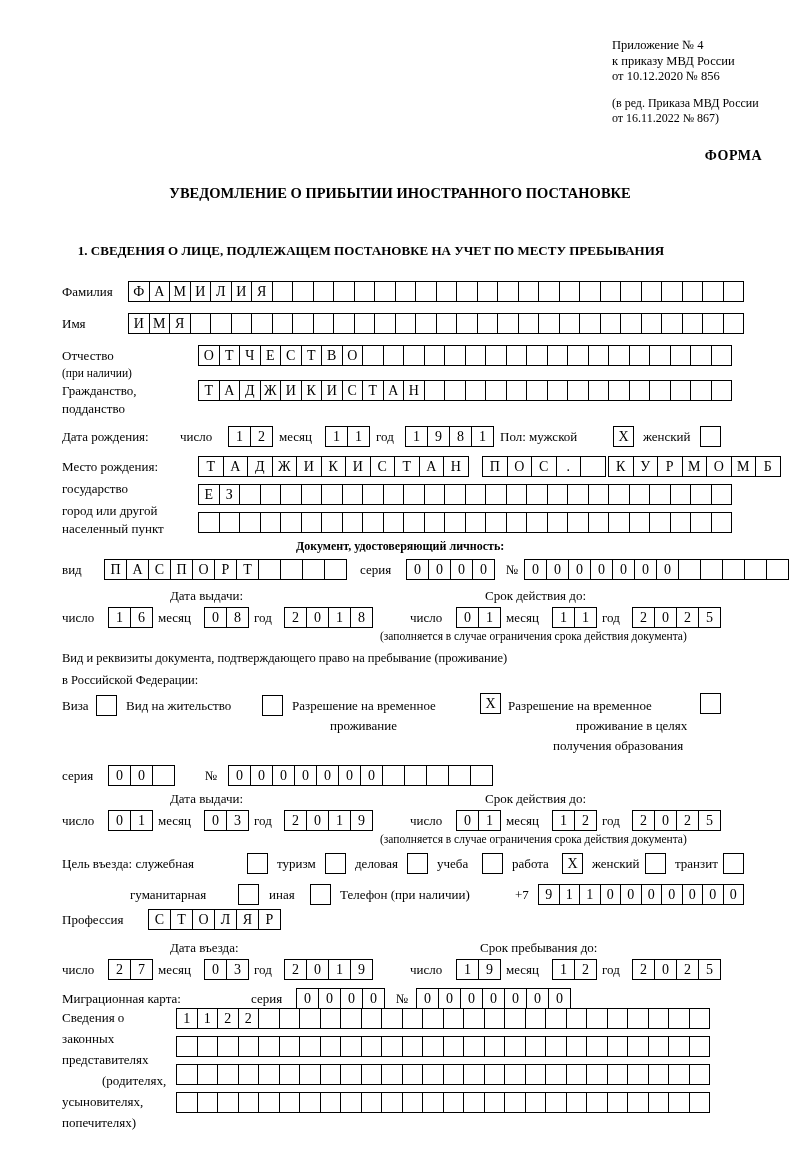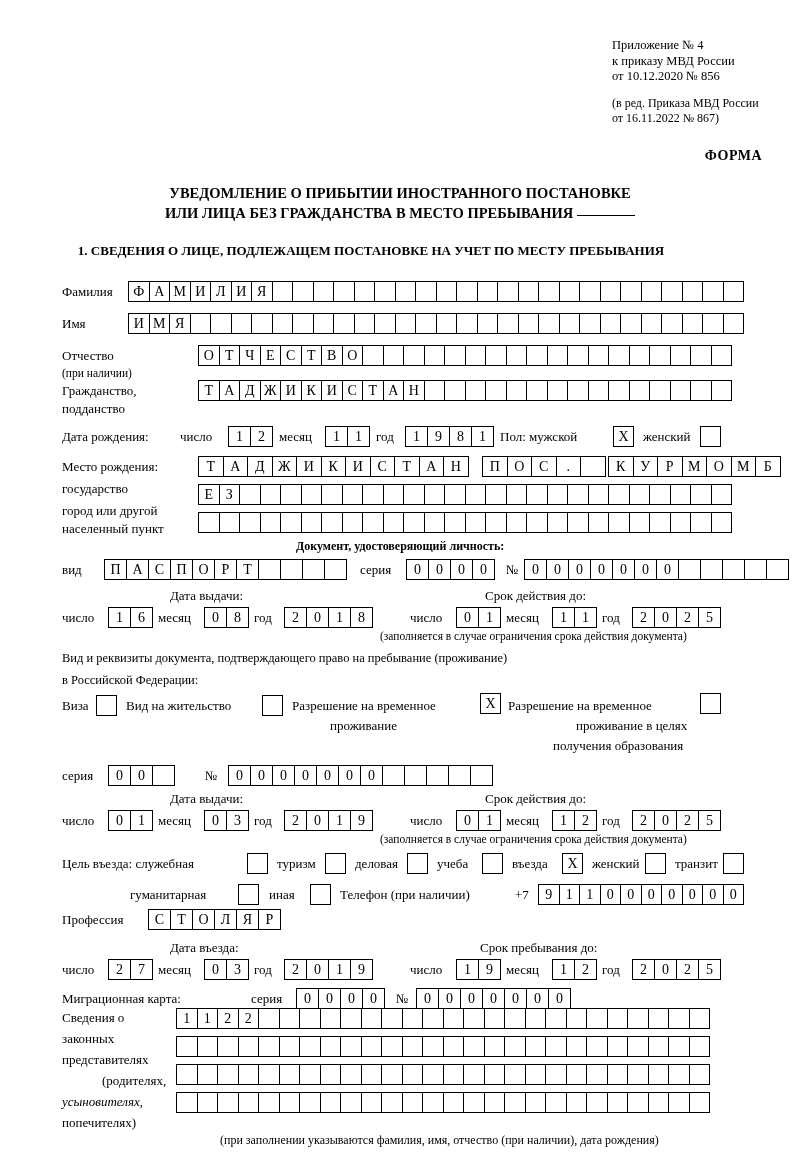--- a/index.html
+++ b/index.html
@@ -124,21 +124,20 @@
     <div class="grp2">
       <div>(в ред. Приказа МВД России</div>
       <div>от 16.11.2022 № 867)</div>
     </div>
   </div>
 
   <div class="forma">ФОРМА</div>
 
   <div class="title">
     <div>УВЕДОМЛЕНИЕ О ПРИБЫТИИ ИНОСТРАННОГО ПОСТАНОВКЕ</div>
-    <div class="ln2"><span>ИЛИ ЛИЦА БЕЗ ГРАЖДАНСТВА В МЕСТО ПРЕБЫВАНИЯ</span> <span class="blank"></span></div>
   </div>
 
   <div class="section1">1. СВЕДЕНИЯ О ЛИЦЕ, ПОДЛЕЖАЩЕМ ПОСТАНОВКЕ НА УЧЕТ ПО МЕСТУ ПРЕБЫВАНИЯ</div>
 
   <div class="t" style="top:284px;left:62px;">Фамилия</div>
   <div class="boxrow" id="row-surname" style="top:281px;left:128px;">
       <div class="bx" style="width: 21.5px;">Ф</div>
       <div class="bx" style="width: 21.5px;">А</div>
       <div class="bx" style="width: 21.5px;">М</div>
       <div class="bx" style="width: 21.5px;">И</div>
@@ -538,21 +537,21 @@
   <div class="note" style="top:833px;left:380px;">(заполняется в случае ограничения срока действия документа)</div>
 
   <div class="t" style="top:856px;left:62px;text-align:right;">Цель въезда: служебная</div>
   <div class="cbx" id="cb-service" style="top:853px;left:247px;"></div>
   <div class="t" style="top:856px;left:277px;">туризм</div>
   <div class="cbx" id="cb-tourism" style="top:853px;left:325px;"></div>
   <div class="t" style="top:856px;left:355px;">деловая</div>
   <div class="cbx" id="cb-business" style="top:853px;left:407px;"></div>
   <div class="t" style="top:856px;left:437px;">учеба</div>
   <div class="cbx" id="cb-study" style="top:853px;left:482px;"></div>
-  <div class="t" style="top:856px;left:512px;">въезда</div>
+  <div class="t" style="top:856px;left:512px;">работа</div>
   <div class="cbx" id="cb-work" style="top:853px;left:562px;">X</div>
   <div class="t" style="top:856px;left:592px;">женский</div>
   <div class="cbx" id="cb-private" style="top:853px;left:645px;"></div>
   <div class="t" style="top:856px;left:675px;">транзит</div>
   <div class="cbx" id="cb-transit" style="top:853px;left:723px;"></div>
 
   <div class="t" style="top:887px;left:130px;">гуманитарная</div>
   <div class="cbx" id="cb-human" style="top:884px;left:238px;"></div>
   <div class="t" style="top:887px;left:269px;">иная</div>
   <div class="cbx" id="cb-other" style="top:884px;left:310px;"></div>
@@ -636,21 +635,21 @@
       <div class="bx" style="width: 23px;">0</div>
       <div class="bx" style="width: 23px;">0</div>
       <div class="bx" style="width: 23px;">0</div>
       <div class="bx" style="width: 23px;">0</div>
     </div>
 
   <div class="t" style="top:1010px;left:62px;">Сведения о</div>
   <div class="t" style="top:1031px;left:62px;">законных</div>
   <div class="t" style="top:1052px;left:62px;">представителях</div>
   <div class="t" style="top:1073px;left:62px;margin-left:40px;">(родителях,</div>
-  <div class="t" style="top:1094px;left:62px;font-style:italic;">усыновителях,</div>
+  <div class="t" style="top:1094px;left:62px;">усыновителях,</div>
   <div class="t" style="top:1115px;left:62px;">попечителях)</div>
 
   <div class="boxrow" id="row-legal-1" style="top:1008px;left:176px;">
       <div class="bx" style="width: 21.5px;">1</div>
       <div class="bx" style="width: 21.5px;">1</div>
       <div class="bx" style="width: 21.5px;">2</div>
       <div class="bx" style="width: 21.5px;">2</div>
       <div class="bx" style="width: 21.5px;"></div>
       <div class="bx" style="width: 21.5px;"></div>
       <div class="bx" style="width: 21.5px;"></div>
@@ -752,15 +751,14 @@
       <div class="bx" style="width: 21.5px;"></div>
       <div class="bx" style="width: 21.5px;"></div>
       <div class="bx" style="width: 21.5px;"></div>
       <div class="bx" style="width: 21.5px;"></div>
       <div class="bx" style="width: 21.5px;"></div>
       <div class="bx" style="width: 21.5px;"></div>
       <div class="bx" style="width: 21.5px;"></div>
       <div class="bx" style="width: 21.5px;"></div>
     </div>
 
-  <div class="footnote" style="top:1133px;left:220px;">(при заполнении указываются фамилия, имя, отчество (при наличии), дата рождения)</div>
 
 </div>
 
 </body></html>

